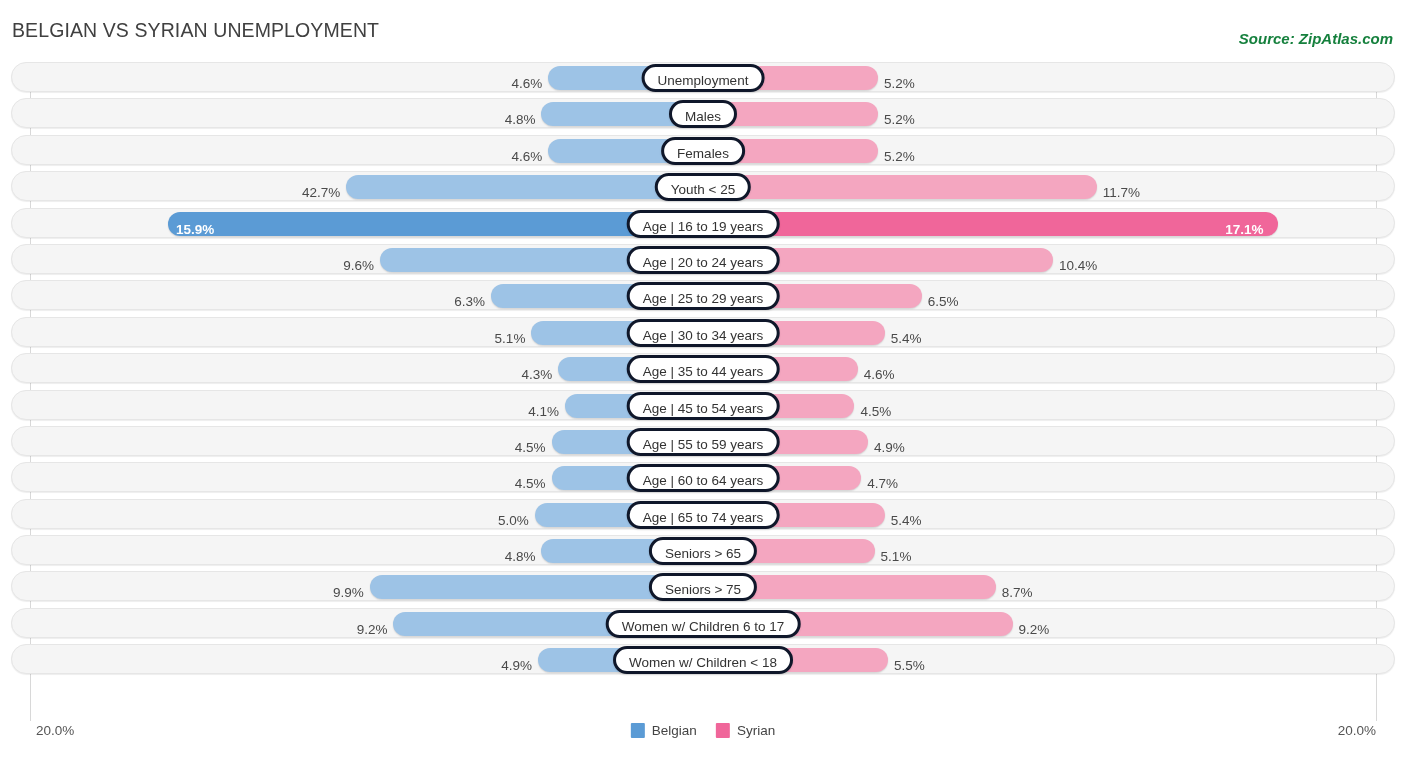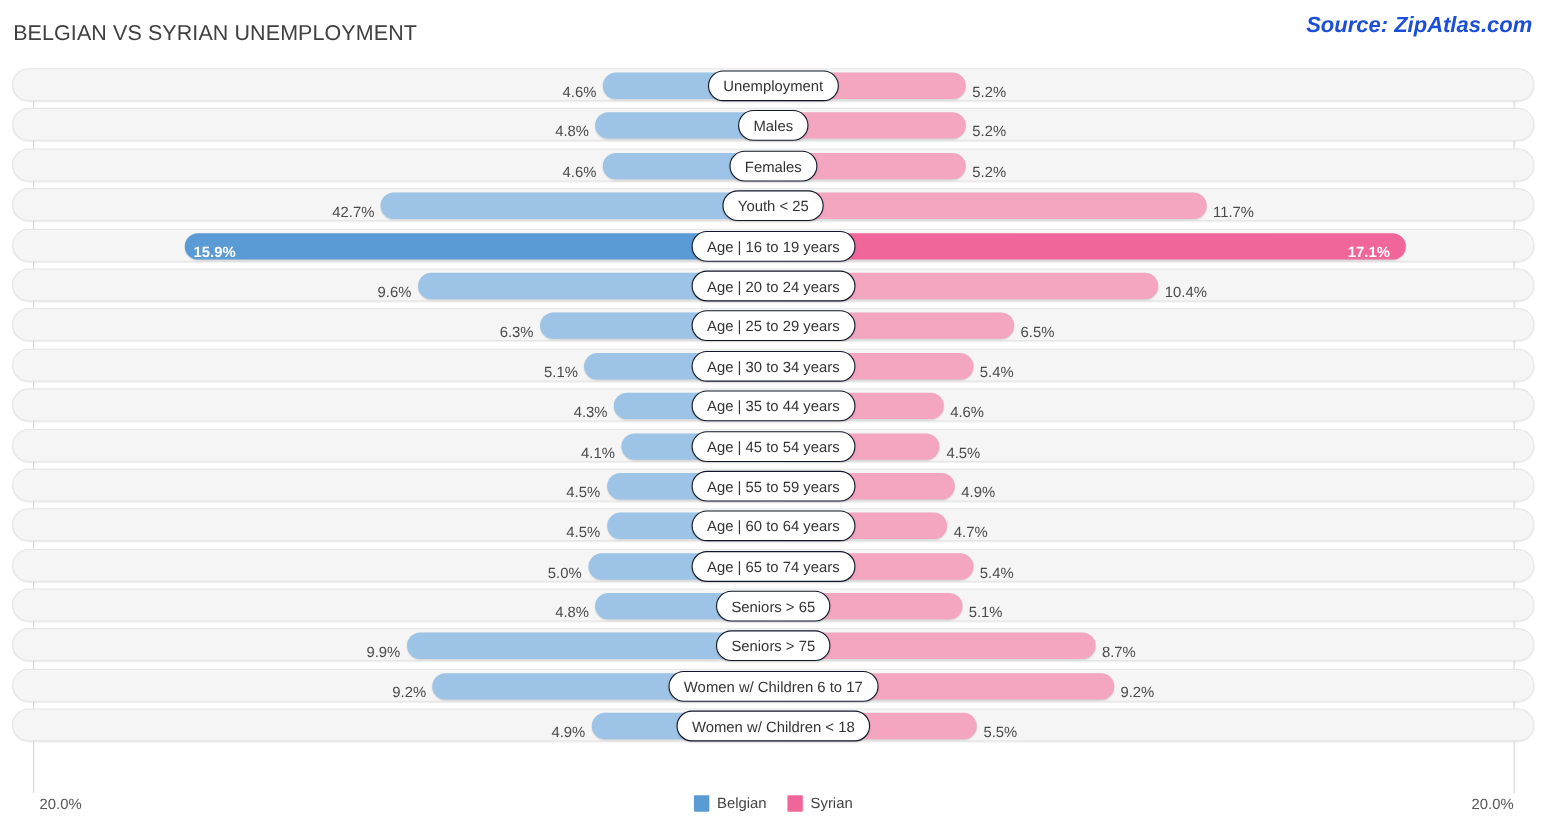--- a/index.html
+++ b/index.html
@@ -30,25 +30,25 @@
     top: 19px;
     font-size: 19.5px;
     color: #404040;
     letter-spacing: 0.1px;
     white-space: nowrap;
     text-align: right;
   }
   .chart-source {
     position: absolute;
     right: 13px;
-    top: 12px;
-    font-size: 20px;
+    top: 30px;
+    font-size: 15px;
     font-style: italic;
     font-weight: bold;
-    color: #1d4ed8;
+    color: #15803d;
     white-space: nowrap;
   }
 
   
   .plot {
     position: absolute;
     left: 0;
     top: 62px;
     width: 1406px;
     height: 655px;
@@ -121,21 +121,21 @@
 
   
   .pill {
     position: absolute;
     top: 1px;
     height: 28px;
     line-height: 27px;
     left: 50%;
     transform: translateX(-50%);
     background: #ffffff;
-    border: 1px solid #0f172a;
+    border: 3px solid #0f172a;
     border-radius: 14px;
     padding: 0 13px;
     font-size: 13.5px;
     color: #333333;
     white-space: nowrap;
     z-index: 3;
     box-shadow: 0 1px 2px rgba(0,0,0,0.12);
   }
 
   

